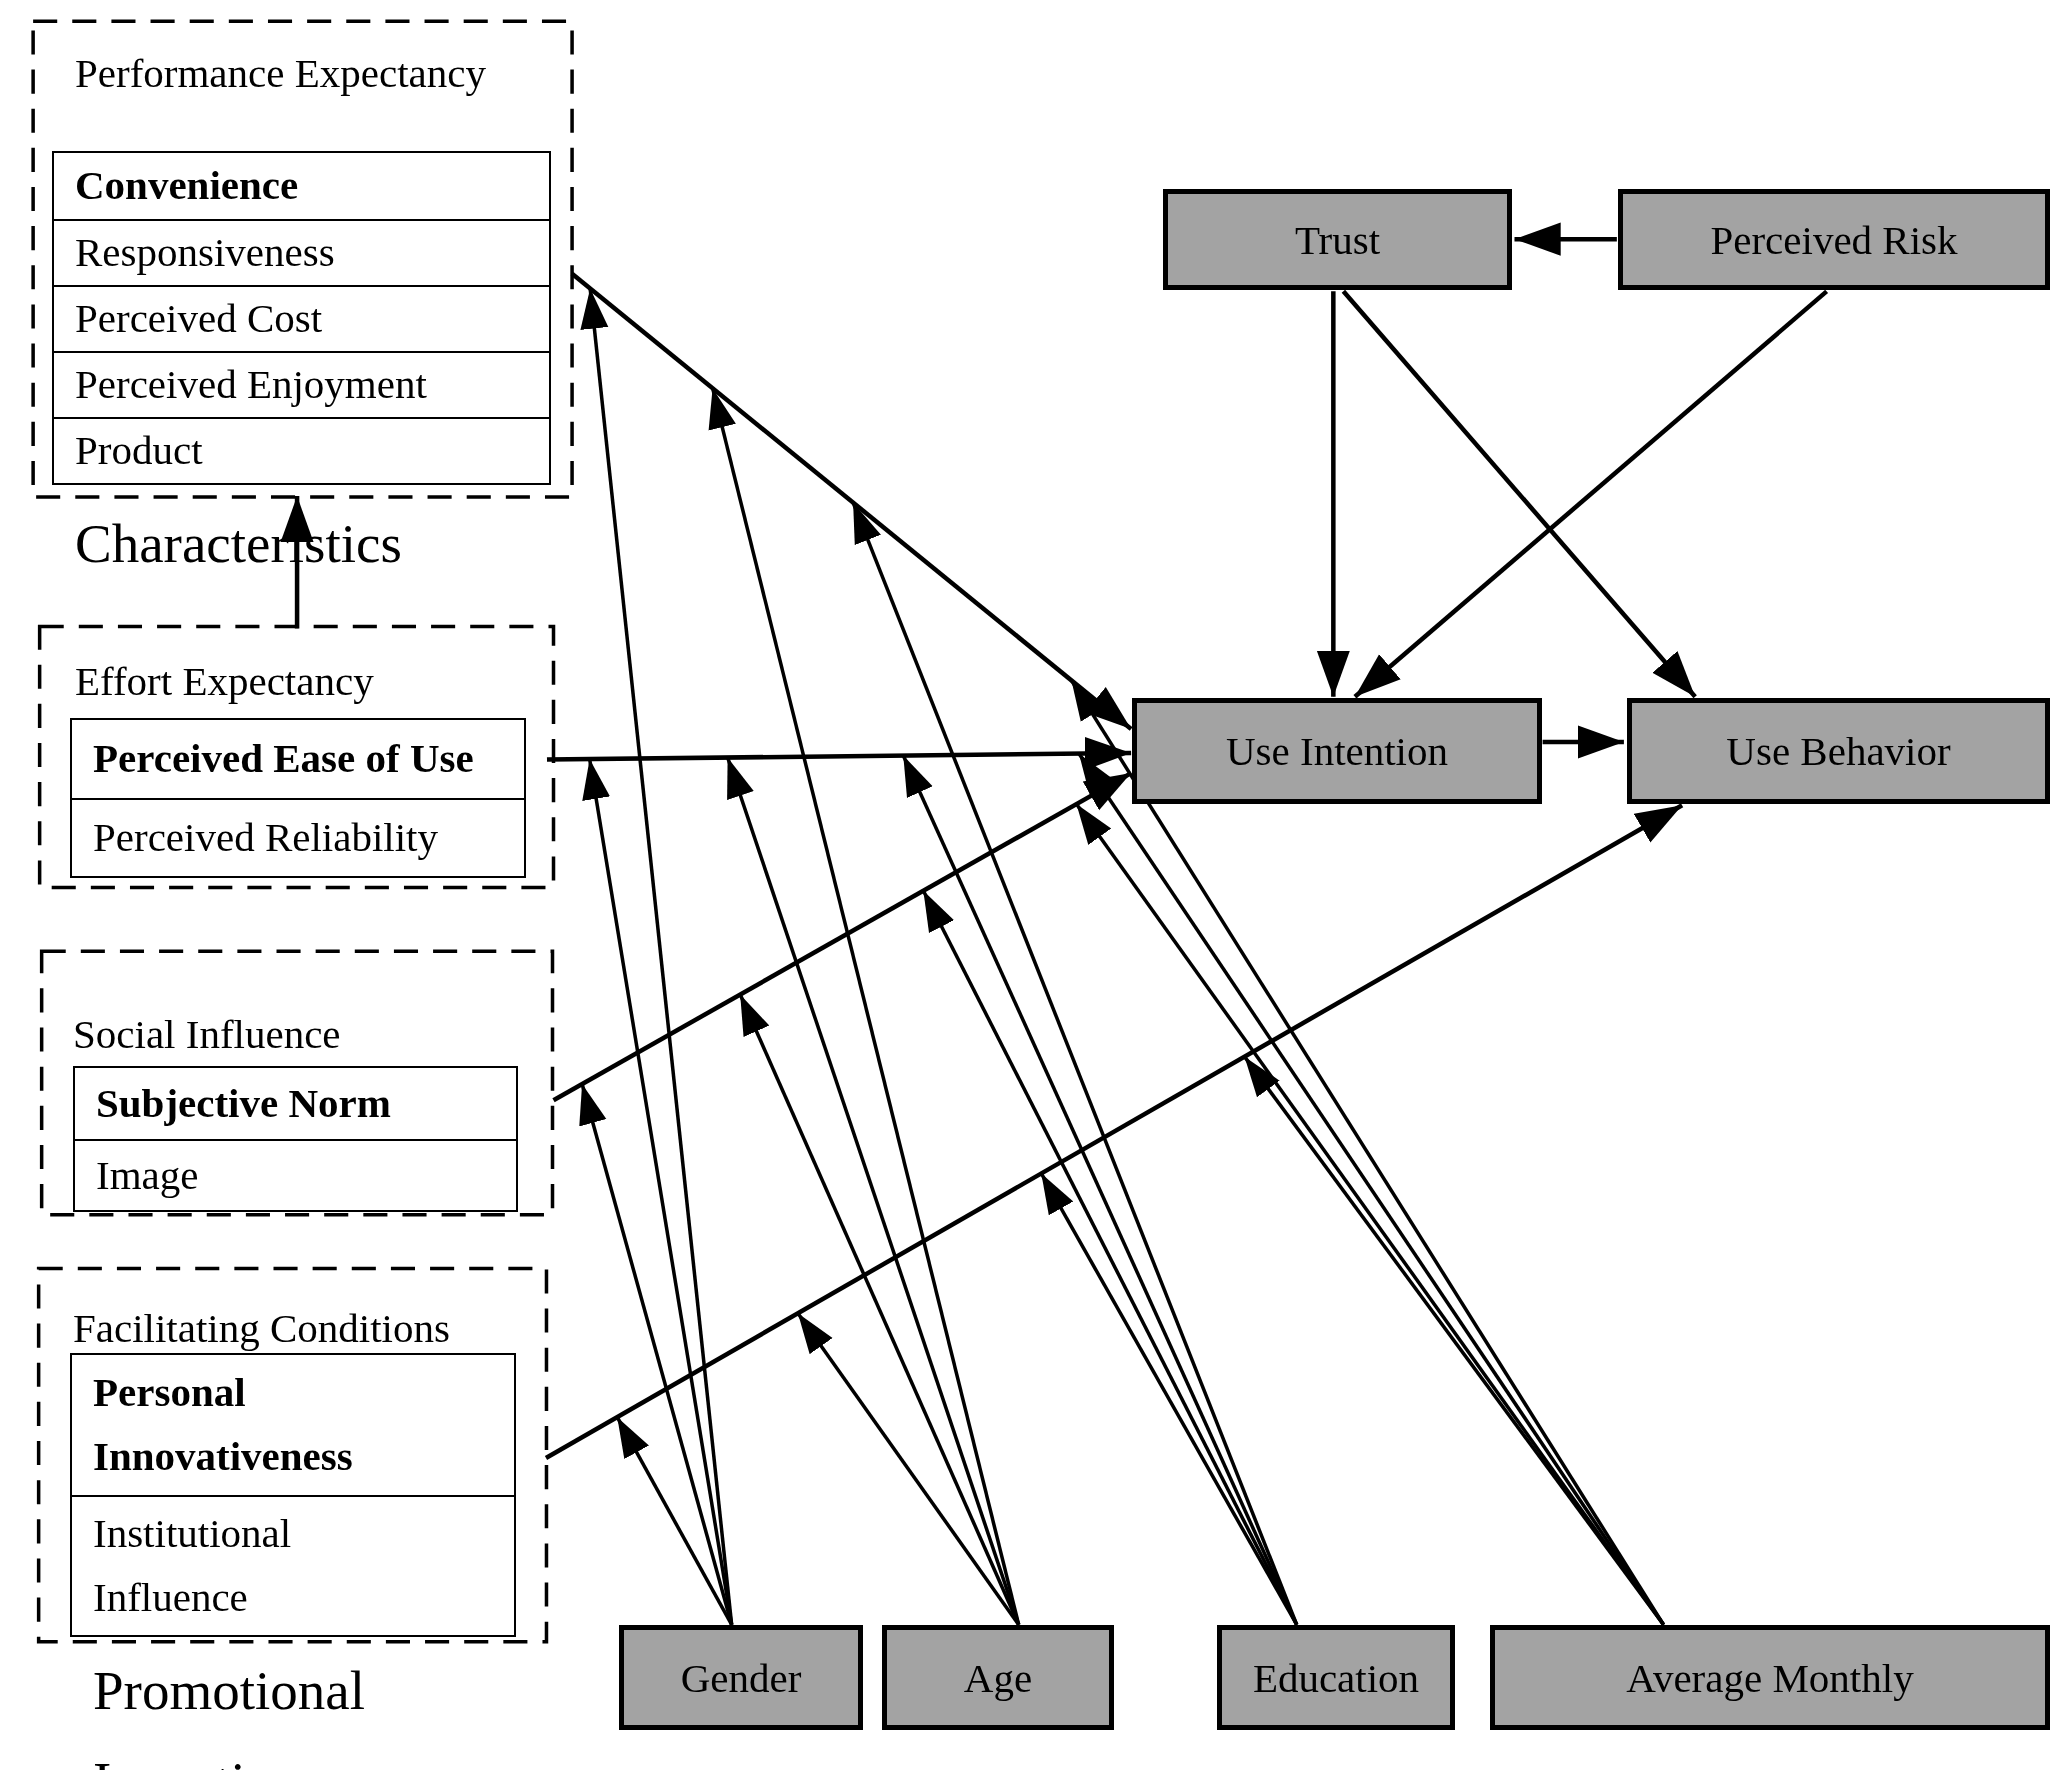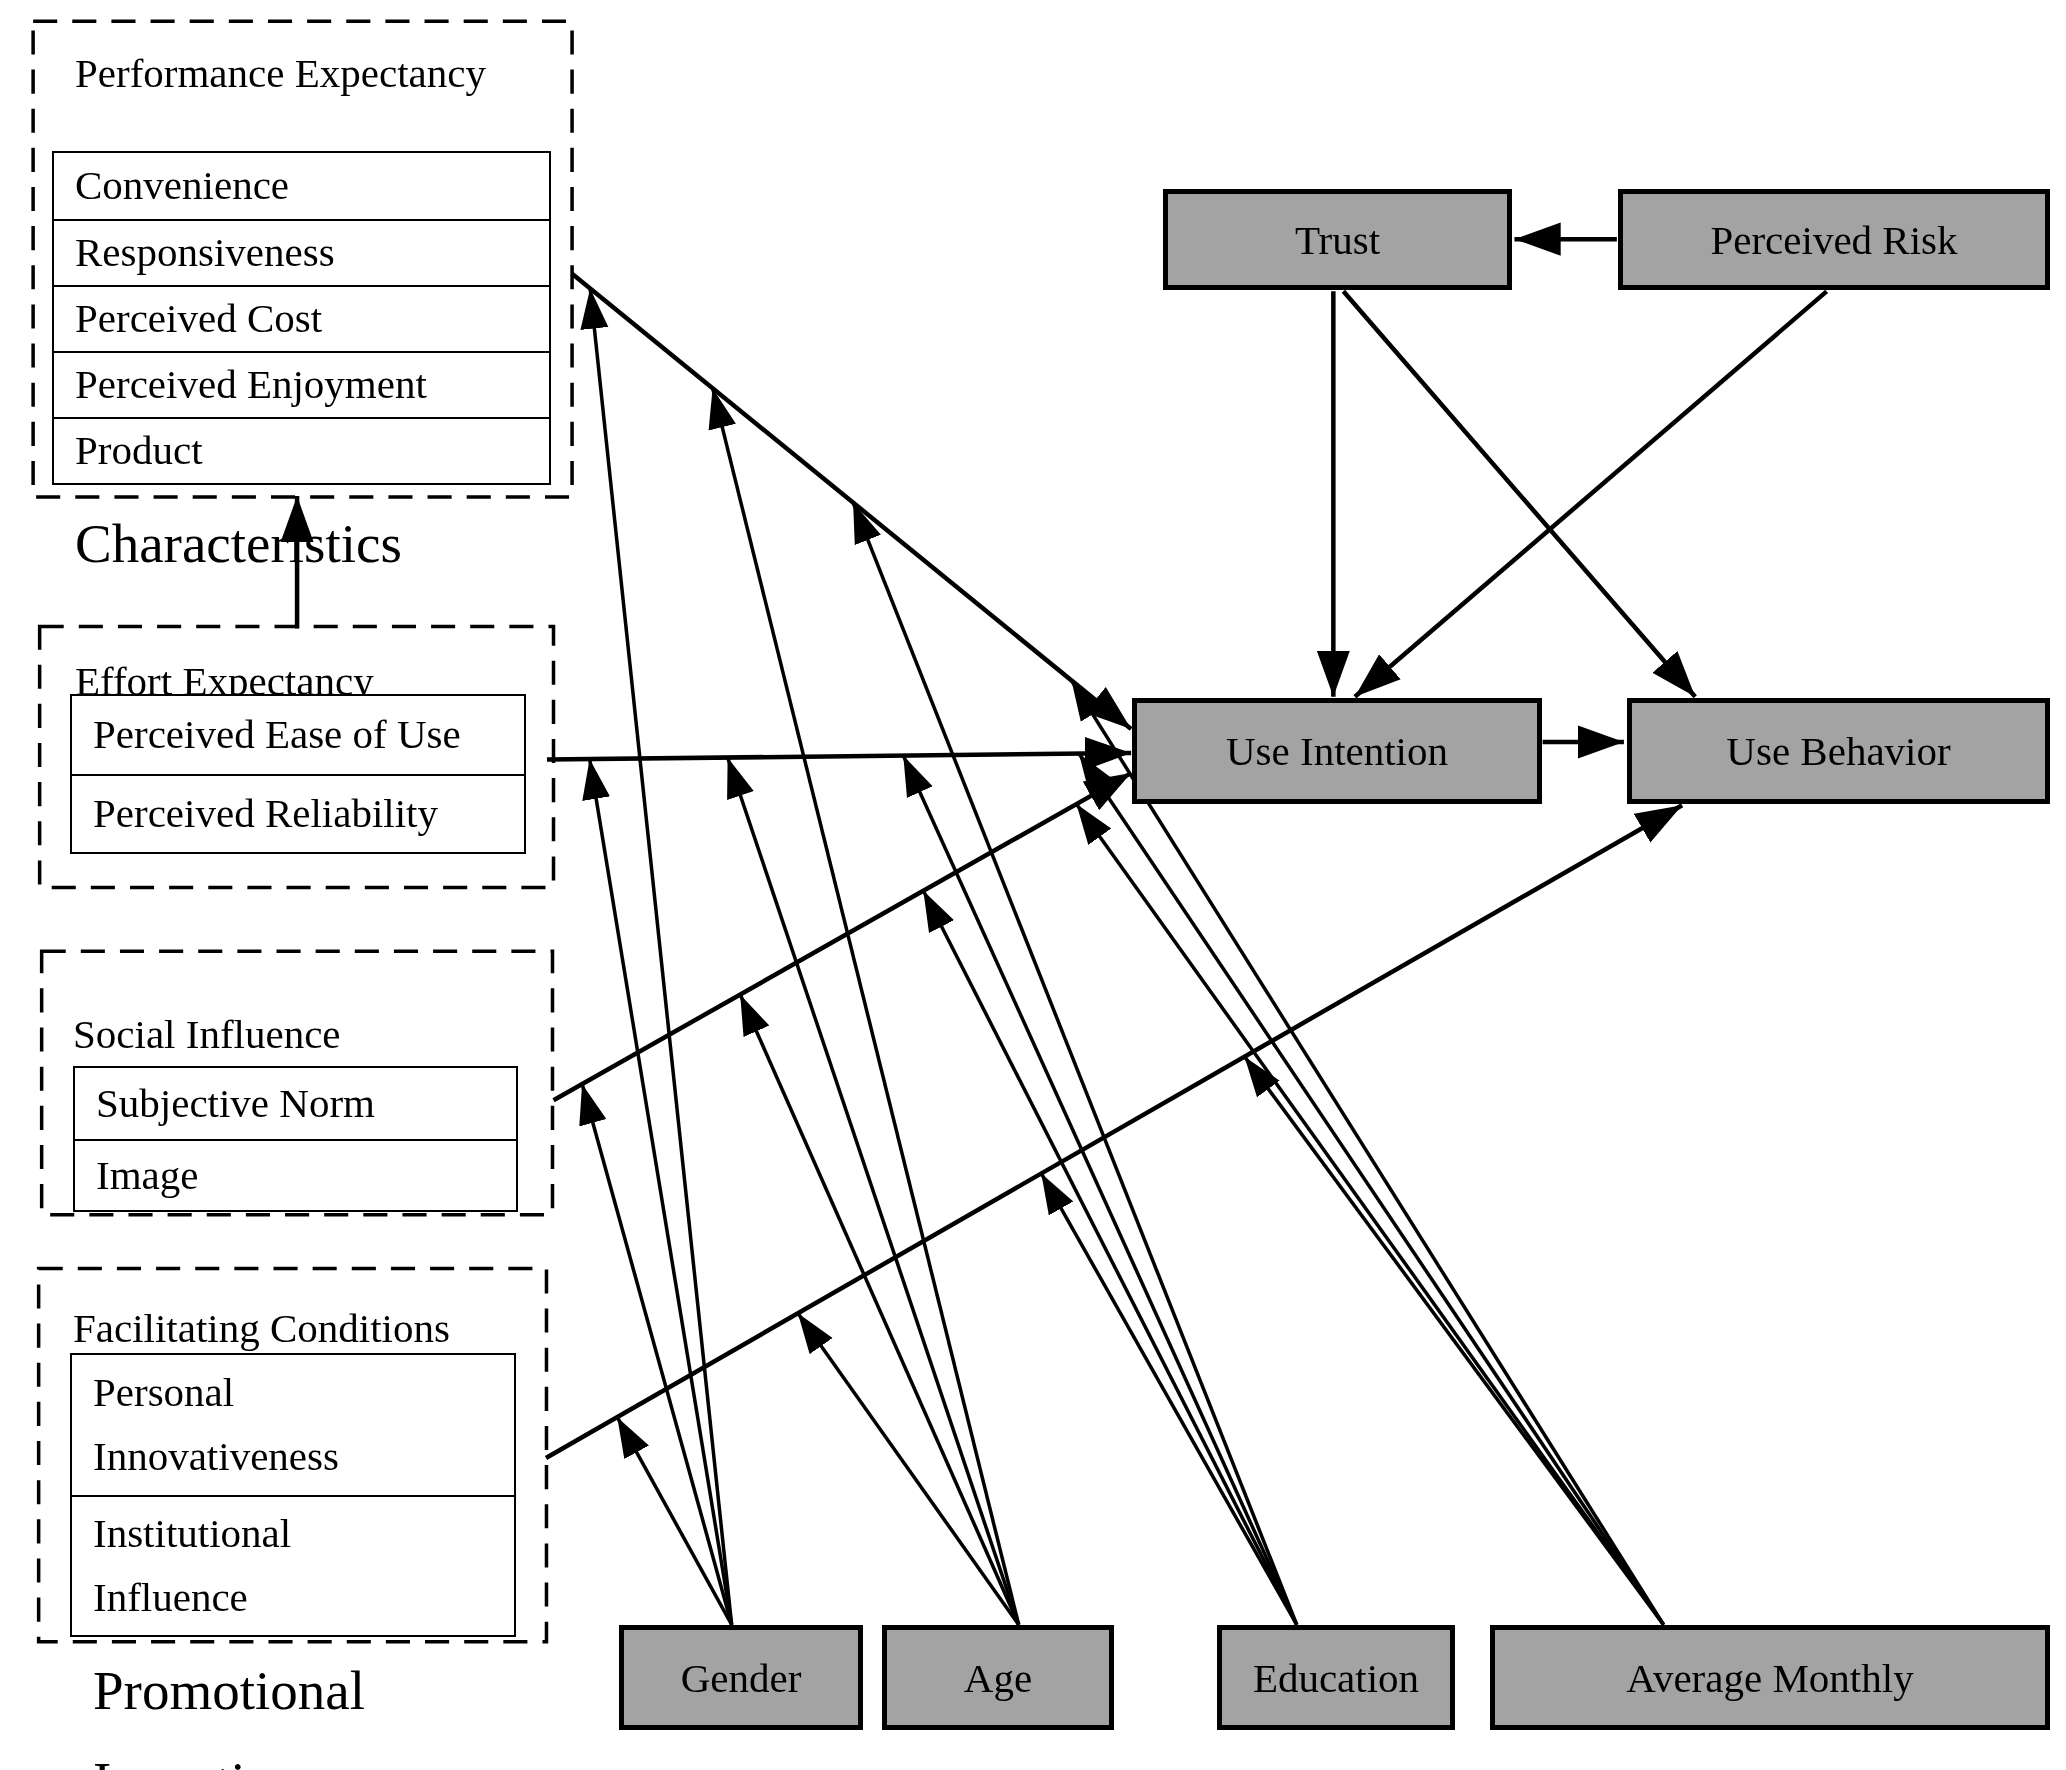--- a/index.html
+++ b/index.html
@@ -15,21 +15,21 @@
   .gtitle{
     position:absolute;font-size:41px;line-height:1.15;white-space:nowrap;text-align:right;
   }
   .gtable{
     position:absolute;border:2.5px solid #000;background:#fff;box-sizing:border-box;
   }
   .grow{
     display:flex;align-items:center;padding-left:21px;box-sizing:border-box;
     font-size:41px;border-top:2.5px solid #000;
   }
-  .grow:first-child{border-top:none;}
+  .grow:first-child{border-top:none;font-weight:bold;}
   .preline{white-space:pre-line;}
   .cell{line-height:1.55;}
   .box{
     position:absolute;border:5px solid #000;background:#a3a3a3;box-sizing:border-box;
     display:flex;align-items:center;justify-content:center;
     font-size:41px;text-align:center;
   }
   .overflow-label{
     position:absolute;font-size:55px;line-height:1.65;white-space:pre-line;
   }
@@ -94,21 +94,21 @@
     <div class="grow" style="height:66px">
         <span class="cell">Perceived Enjoyment</span>
       </div>
     <div class="grow" style="height:66px">
         <span class="cell">Product</span>
       </div>
   </div>
   <div class="overflow-label" style="left:75px;top:499px">Characteristics</div>
 
   <div class="gtitle" style="left:75px;top:658px">Effort Expectancy</div>
-  <div class="gtable" style="left:70px;top:694px;width:456px">
+  <div class="gtable" style="left:70px;top:718px;width:456px">
     <div class="grow" style="height:78px">
         <span class="cell">Perceived Ease of Use</span>
       </div>
     <div class="grow" style="height:78px">
         <span class="cell">Perceived Reliability</span>
       </div>
   </div>
 
   <div class="gtitle" style="left:73px;top:1011px">Social Influence</div>
   <div class="gtable" style="left:73px;top:1066px;width:445px">

